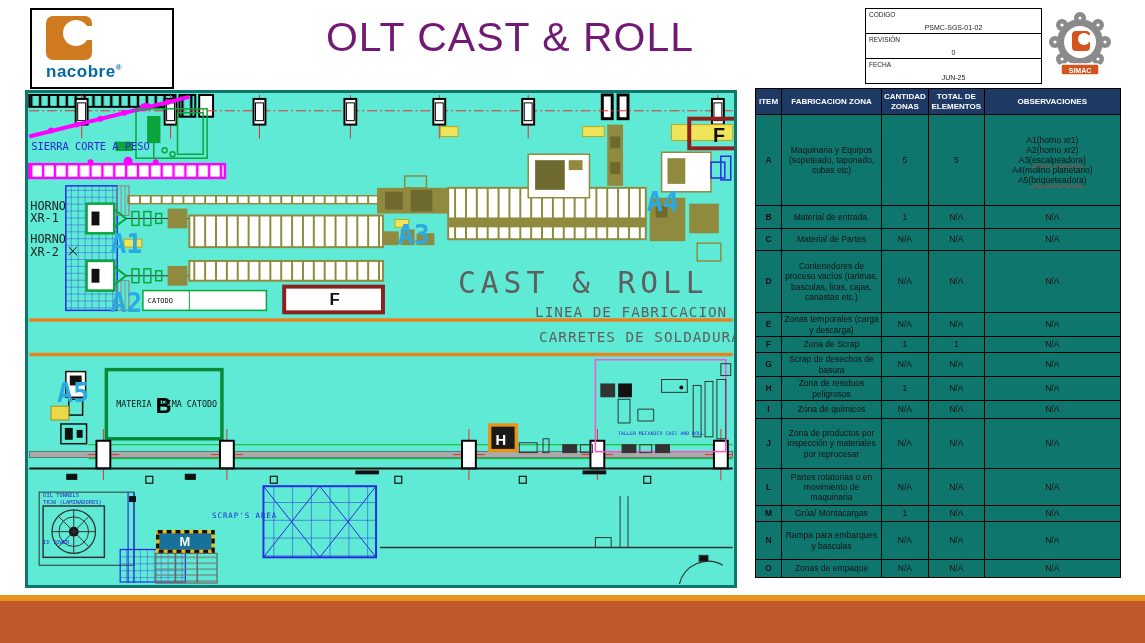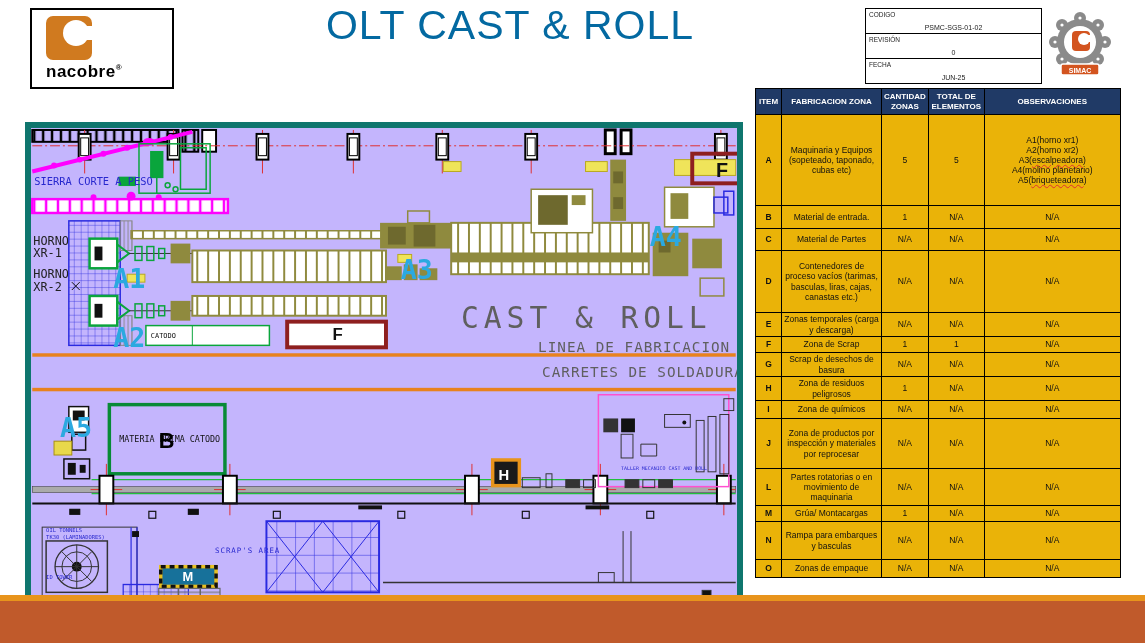--- a/index.html
+++ b/index.html
@@ -3,38 +3,38 @@
 <meta charset="utf-8">
 <style>
   html,body{margin:0;padding:0;}
   body{
     width:1145px;height:643px;position:relative;background:#fff;overflow:hidden;
     font-family:"Liberation Sans",sans-serif;color:#111;
   }
   
   .logo-box{position:absolute;left:30px;top:8px;width:140px;height:77px;border:2px solid #000;background:#fff;}
   .logo-box svg{position:absolute;left:14px;top:6px;}
-  .logo-text{position:absolute;left:14px;top:52px;font-size:17px;font-weight:bold;color:#000000;letter-spacing:.5px;}
+  .logo-text{position:absolute;left:14px;top:52px;font-size:17px;font-weight:bold;color:#0369a1;letter-spacing:.5px;}
   .logo-text sup{font-size:8px;}
-  .page-title{position:absolute;left:180px;top:2px;width:660px;text-align:center;
-    font-size:41px;font-weight:500;color:#0369a1;letter-spacing:1px;}
+  .page-title{position:absolute;left:180px;top:14px;width:660px;text-align:center;
+    font-size:41px;font-weight:500;color:#701a75;letter-spacing:1px;}
   .info-table{position:absolute;left:865px;top:8px;width:175px;height:74px;border:1.5px solid #000;background:#fff;}
   .info-row{height:24px;border-bottom:1.5px solid #000;position:relative;}
   .info-row:last-child{border-bottom:none;}
   .info-label{position:absolute;left:3px;top:2px;font-size:6.5px;color:#222;}
   .info-value{position:absolute;left:0;right:0;bottom:2px;text-align:center;font-size:7px;color:#222;}
   .simac-logo{position:absolute;left:1048px;top:12px;width:64px;height:68px;}
   
   .footer-stripe{position:absolute;left:0;top:595px;width:1145px;height:6px;}
   .footer-band{position:absolute;left:0;top:601px;width:1145px;height:42px;}
   
-  .plan-panel{position:absolute;left:25px;top:90px;width:706px;height:492px;border:6px solid #0f766e;background:#c4b5fd;margin-top:32px;}
+  .plan-panel{position:absolute;left:25px;top:90px;width:706px;height:492px;border:3px solid #0f766e;background:#5eead4;}
   
   table.zones{position:absolute;left:755px;top:88px;border-collapse:collapse;table-layout:fixed;
-    font-size:8.5px;line-height:1.2;background:#eab308;}
+    font-size:8.5px;line-height:1.2;background:#0f766e;}
   table.zones th,table.zones td{border:1.5px solid #000;padding:1px 2px;text-align:center;vertical-align:middle;overflow:hidden;}
   table.zones th{color:#fff;font-size:8px;line-height:1.15;height:23px;}
   .col-item{width:26px;}  .col-desc{width:100px;} .col-cant{width:46px;}
   .col-total{width:56px;} .col-obs{width:136px;}
   td.c-item{font-weight:bold;}
   .wavy{text-decoration:underline;text-decoration-style:wavy;text-decoration-color:#e03030;text-decoration-thickness:1px;text-underline-offset:1px;}
   tr.r0{height:91px;} tr.r1{height:23px;} tr.r2{height:22px;} tr.r3{height:62px;}
   tr.r4{height:24px;} tr.r5{height:16px;} tr.r6{height:24px;} tr.r7{height:24px;}
   tr.r8{height:18px;} tr.r9{height:50px;} tr.r10{height:37px;} tr.r11{height:16px;}
   tr.r12{height:38px;} tr.r13{height:18px;}

